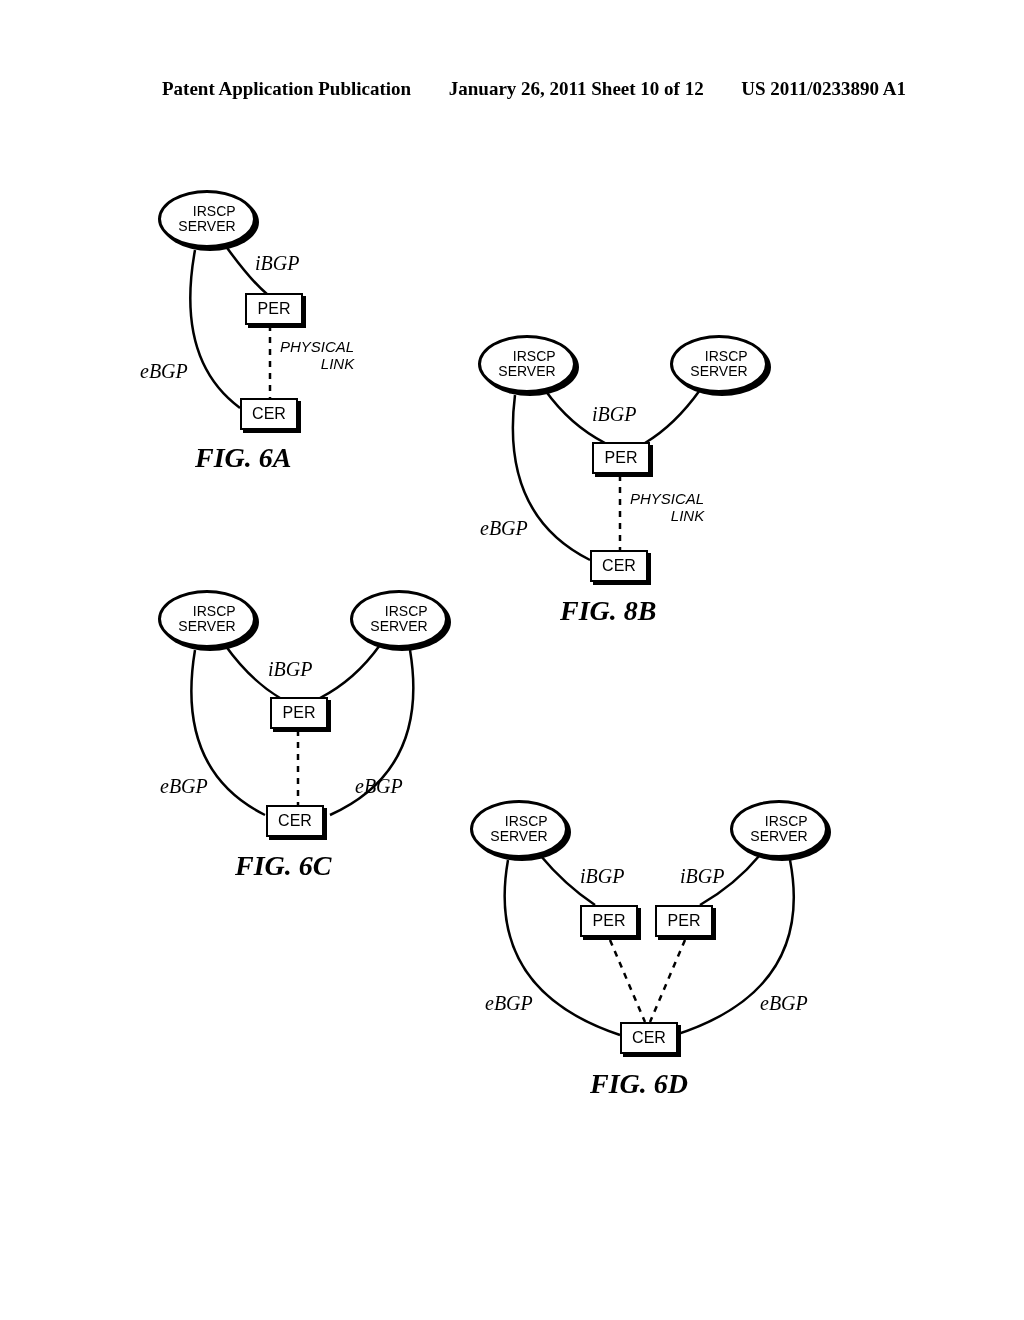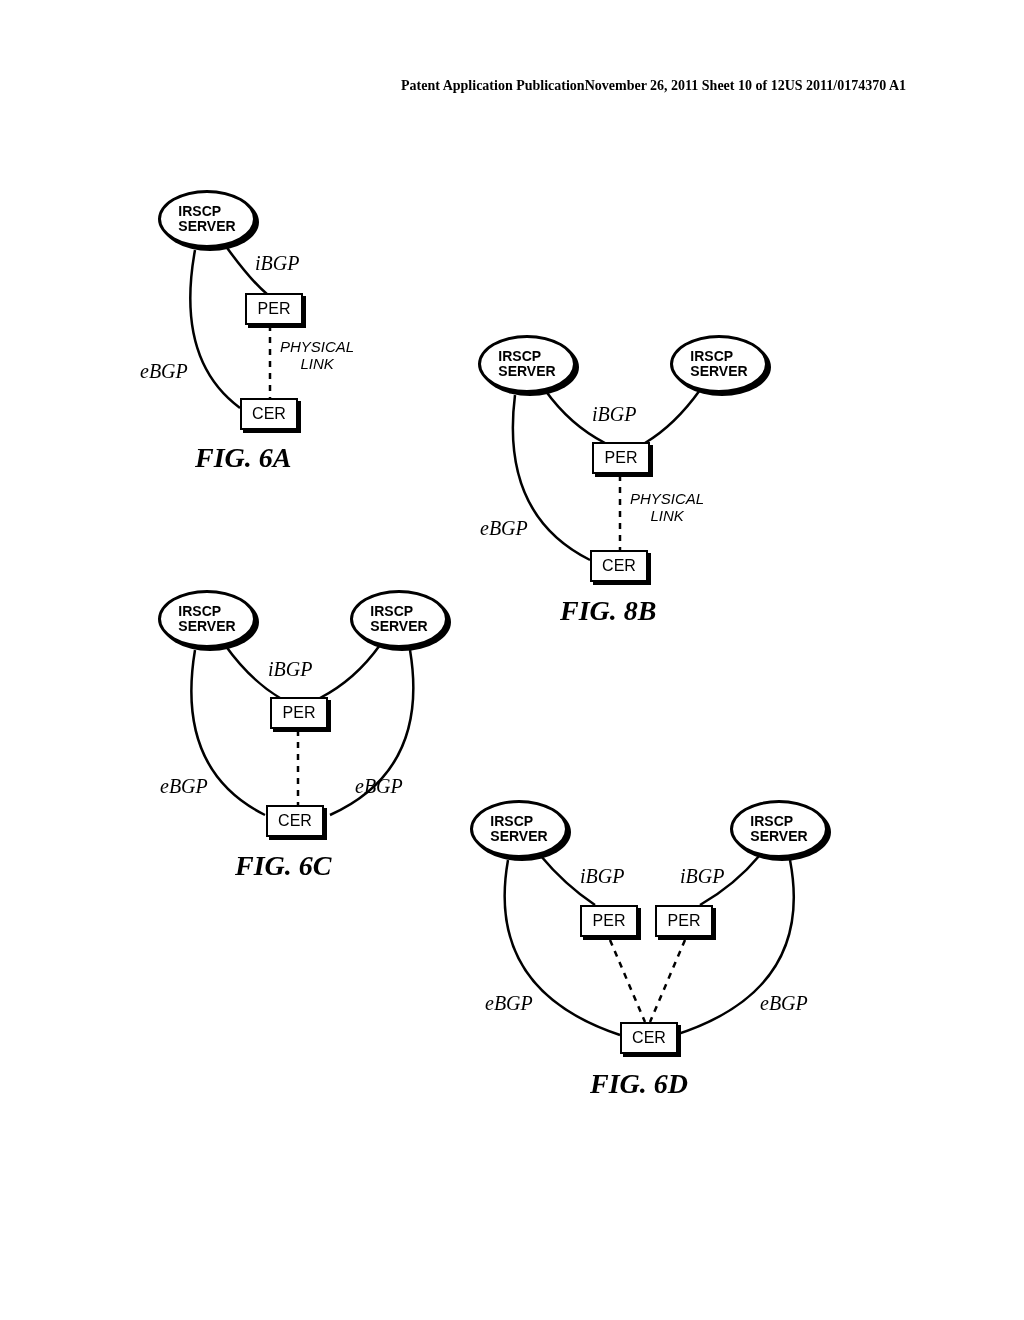--- a/index.html
+++ b/index.html
@@ -9,22 +9,22 @@
     background: #fff;
     font-family: "Times New Roman", serif;
     position: relative;
   }
   .header {
     position: absolute;
     top: 78px;
     left: 118px;
     right: 118px;
     display: flex;
-    justify-content: flex-end;
-    font-size: 14px;
+    justify-content: space-between;
+    font-size: 19px;
     font-weight: bold;
     margin-left: 44px;
   }
   .header-left { }
   .header-center { }
   .header-right { }
 
   .diagram-area {
     position: absolute;
     top: 190px;
@@ -45,23 +45,23 @@
     text-align: center;
   }
 
   .node-ellipse {
     position: absolute;
     border: 3px solid #000;
     border-radius: 50%;
     box-shadow: 3px 3px 0 #000;
     background: #fff;
     font-family: Arial, sans-serif;
-    font-weight: bold;
+    font-weight: normal;
     font-size: 14px;
-    text-align: left;
+    text-align: right;
     display: flex;
     align-items: center;
     justify-content: center;
     line-height: 1.1;
   }
 
   .node-rect {
     position: absolute;
     border: 2.5px solid #000;
     box-shadow: 3px 3px 0 #000;
@@ -78,38 +78,38 @@
     position: absolute;
     font-family: "Times New Roman", serif;
     font-style: italic;
     font-size: 20px;
   }
   .link-label {
     position: absolute;
     font-family: Arial, sans-serif;
     font-style: italic;
     font-size: 15px;
-    text-align: center;
+    text-align: right;
     line-height: 1.15;
   }
 
   svg.lines {
     position: absolute;
     top: 0; left: 0;
     overflow: visible;
     pointer-events: none;
   }
 </style>
 </head>
 <body>
 
 <div class="header">
   <span class="header-left">Patent Application Publication</span>
-  <span class="header-center">November 26, 2011  Sheet 10 of 12</span>
-  <span class="header-right">US 2011/0174370 A1</span>
+  <span class="header-center">January 26, 2011  Sheet 10 of 12</span>
+  <span class="header-right">US 2011/0233890 A1</span>
 </div>
 
 <div class="diagram-area">
 
   <div class="fig" style="left:0px; top:0px; width:260px; height:300px;">
     <svg class="lines" width="260" height="300">
 
       <path d="M 85 55 Q 110 90 128 105" stroke="#000" stroke-width="2.5" fill="none"></path>
 
       <path d="M 55 60 Q 35 170 100 218" stroke="#000" stroke-width="2.5" fill="none"></path>

